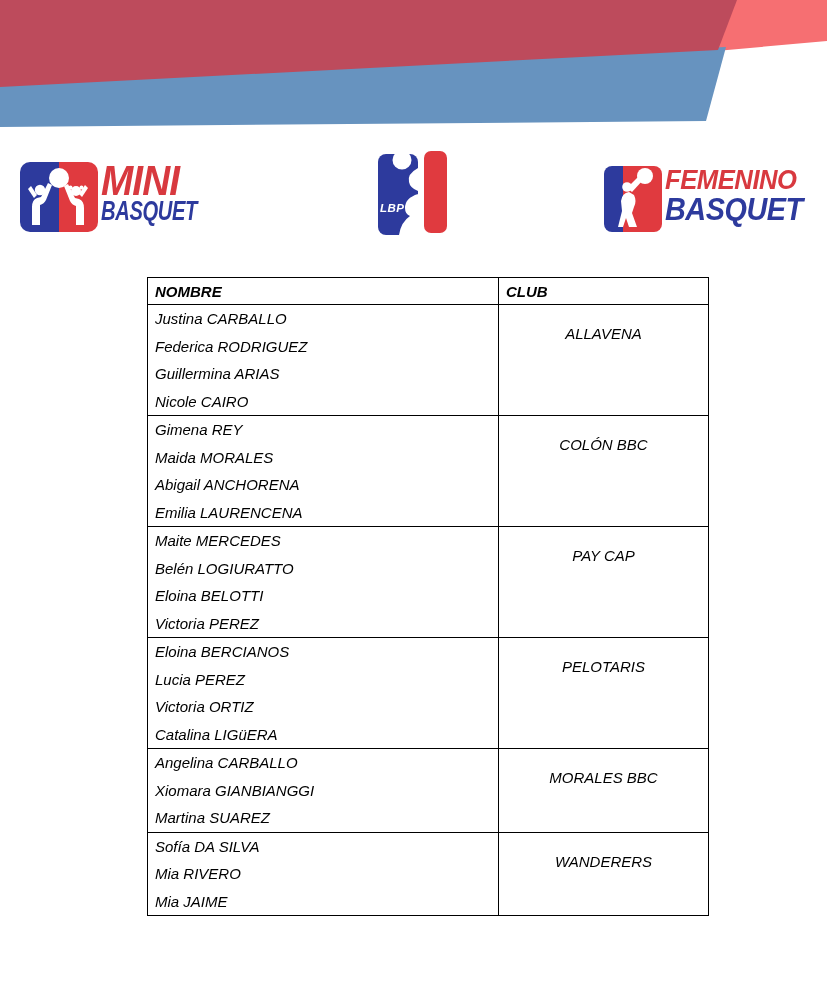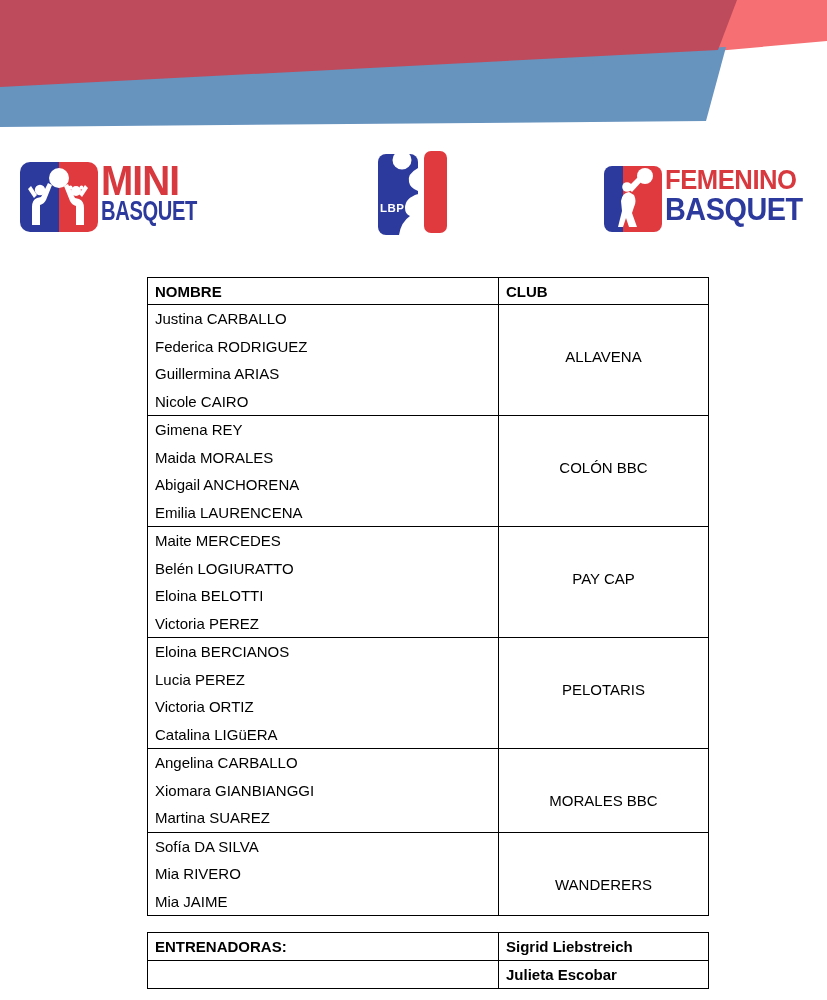--- a/index.html
+++ b/index.html
@@ -1,17 +1,17 @@
 <!DOCTYPE html>
 <html><head>
 <meta charset="utf-8">
 <style>
   html,body{margin:0;padding:0;background:#fff;}
   .page{position:relative;width:827px;height:1000px;background:#fff;overflow:hidden;
-        font-family:"Liberation Sans",sans-serif;color:#000;}
+        font-family:"Liberation Sans",sans-serif;color:#000;font-style:italic;}
 
   
   .banner{position:absolute;top:0;left:0;width:827px;height:135px;}
 
   
   .logo-badge{position:absolute;}
   .mini-badge{left:20px;top:162px;width:78px;height:70px;}
   .lbp-logo{left:372px;top:147px;width:80px;height:92px;}
   .fem-badge{left:604px;top:166px;width:58px;height:66px;}
 
@@ -29,21 +29,21 @@
 
   
   table{border-collapse:collapse;table-layout:fixed;}
   .roster{position:absolute;left:147px;top:277px;width:545px;padding-left:12px;}
   .coaches{position:absolute;left:147px;top:932px;width:545px;}
   td{border:1px solid #000;padding:0;vertical-align:top;font-size:15px;}
   .col-name{width:343px;}
   .col-club{width:202px;}
   .hdr td{font-weight:bold;height:26px;vertical-align:middle;padding-left:7px;}
   .pl{height:27.5px;display:flex;align-items:center;padding-left:7px;}
-  .club-line{height:27.5px;margin-top:38px;display:flex;align-items:center;
+  .club-line{height:27.5px;margin-top:15px;display:flex;align-items:center;
              justify-content:center;text-align:center;}
   .coaches td{height:27px;vertical-align:middle;font-weight:bold;padding-left:7px;}
 </style>
 </head>
 <body>
 
 <div class="page">
 
   <svg class="banner" viewBox="0 0 827 135">
     <polygon points="695,0 827,0 827,41 716,51" fill="#f66f72"></polygon>
@@ -182,26 +182,14 @@
         <div class="pl">Mia RIVERO</div>
         <div class="pl">Mia JAIME</div>
       </td>
       <td class="col-club">
         <div class="club-line">WANDERERS</div>
       </td>
     </tr>
   </tbody>
     </table>
 
-  <table class="coaches">
-    <tbody>
-        <tr>
-      <td class="col-name">ENTRENADORAS:</td>
-      <td class="col-club">Sigrid Liebstreich</td>
-    </tr>
-    <tr>
-      <td class="col-name"></td>
-      <td class="col-club">Julieta Escobar</td>
-    </tr>
-  </tbody>
-    </table>
 
 </div>
 
 </body></html>

